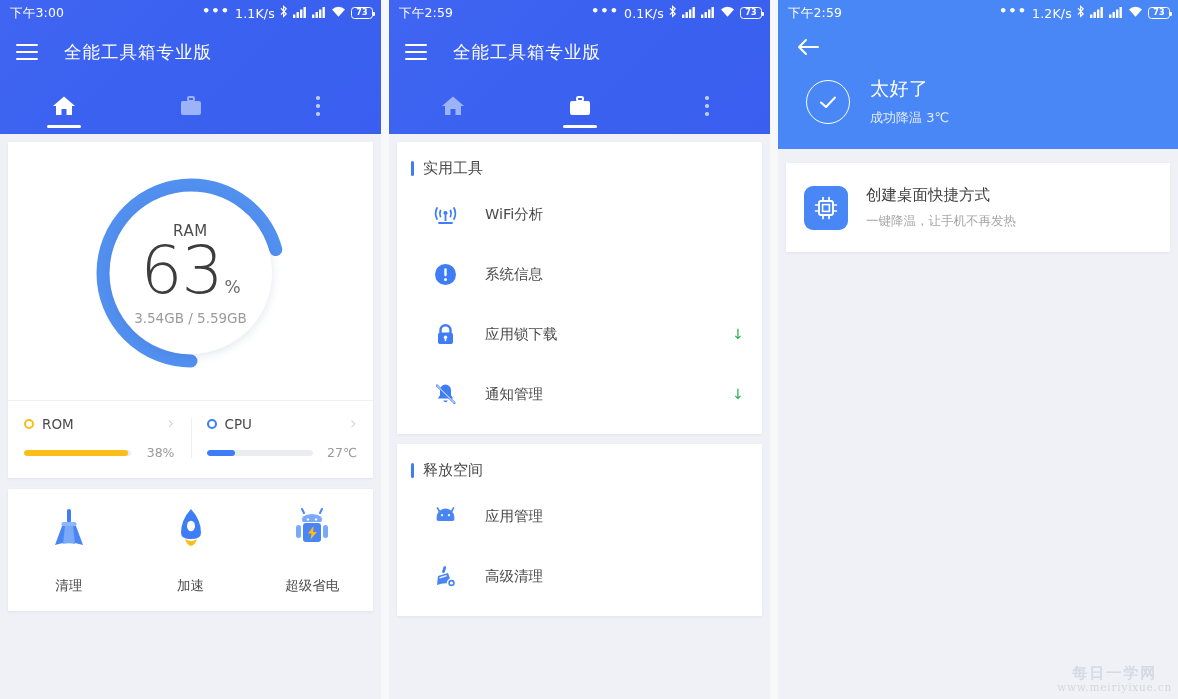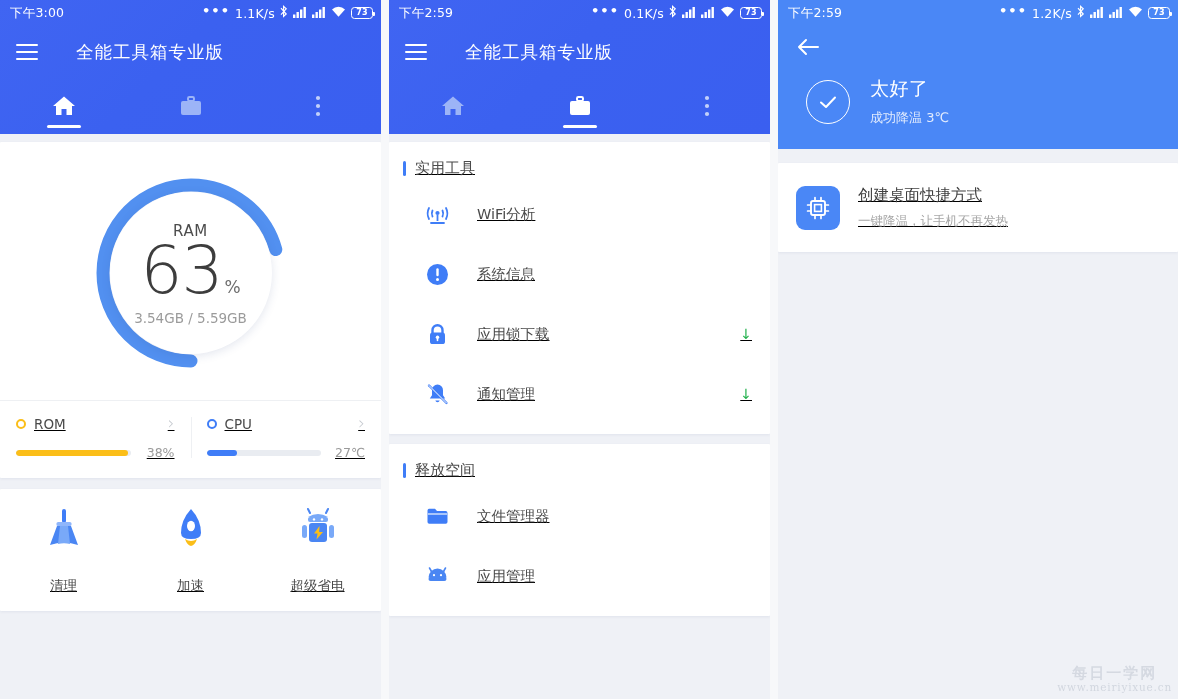--- a/index.html
+++ b/index.html
@@ -38,39 +38,38 @@
     width: 2px; height: 4px; background: #fff; border-radius: 0 1px 1px 0;
   }
 
   
   .header-blue {
     background: linear-gradient(135deg, #4065f2 0%, #3b61f0 45%, #3a5ff0 100%);
     color: #fff;
   }
   .header-lightblue { background: #4a87f6; color: #fff; }
 
-  .appbar { height: 52px; display: flex; align-items: center; padding: 0 16px; gap: 12px; }
+  .appbar { height: 52px; display: flex; align-items: center; padding: 0 16px; }
   .hamburger { width: 22px; height: 16px; display:flex; flex-direction:column; justify-content:space-between; cursor: pointer;}
   .hamburger span { display:block; height: 2.2px; background: #fff; border-radius: 2px; }
   .app-title { margin-left: 26px; font-size: 17.5px; letter-spacing: 1px; }
 
   .tabs { height: 56px; display: flex; }
   .tab { flex: 1; display: flex; align-items: center; justify-content: center; position: relative; cursor: pointer;}
   .tab .tab-ind {
     position: absolute; bottom: 6px; left: 50%; transform: translateX(-50%);
     width: 34px; height: 2.6px; background: #fff; border-radius: 2px; display: none;
   }
   .tab.active .tab-ind { display: block; }
   .tab svg { display: block; }
 
   
   .card {
-    background: #fff; border-radius: 1px; margin: 0 0;
+    background: #fff; border-radius: 1px; margin: 0 8px;
     box-shadow: 0 1px 3px rgba(40,60,120,0.07);
-    text-decoration: underline;
   }
 
   
   .gauge-wrap { padding: 34px 0 30px; display: flex; justify-content: center; }
   .gauge { position: relative; width: 194px; height: 194px; }
   .gauge svg { position: absolute; inset: 0; }
   .gauge-inner {
     position: absolute; left: 16px; top: 16px; width: 162px; height: 162px;
     border-radius: 50%; background: #fff;
     box-shadow: 0 2px 10px rgba(40,60,120,0.13);
@@ -451,45 +450,48 @@
         <span class="tool-dl">↓</span>
       </div>
     </div>
 
     <div class="card" style="margin-top:10px;padding-bottom:10px;">
       <div class="sec-head">
         <span class="sec-bar"></span>
         <span class="sec-title">释放空间</span>
       </div>
 
-      <div class="tool-row">
-        <span class="tool-ico">
-          <svg width="25" height="25" viewBox="0 0 25 25">
-            <path d="M2.5 6.5 a1.8 1.8 0 0 1 1.8-1.8 H10 l2 2.4 h8.7 a1.8 1.8 0 0 1 1.8 1.8 V18 a1.8 1.8 0 0 1-1.8 1.8 H4.3 A1.8 1.8 0 0 1 2.5 18 Z" fill="#3f7df7"></path>
-            <rect x="2.5" y="9" width="20" height="2" fill="#a9c6fb"></rect>
-          </svg>
-        </span>
-        <span class="tool-label">文件管理器</span>
-        <span class="tool-dl"></span>
-      </div>
 
       <div class="tool-row">
         <span class="tool-ico">
           <svg width="25" height="25" viewBox="0 0 25 25">
             <path d="M6.5 7.5 L4.5 4 M18.5 7.5 L20.5 4" stroke="#4a86f3" stroke-width="1.6" stroke-linecap="round"></path>
             <path d="M3.5 13.5 A9 9 0 0 1 21.5 13.5 Z" fill="#4a86f3"></path>
             <rect x="3.5" y="12.8" width="18" height="4.2" rx="2.1" fill="#4a86f3"></rect>
             <circle cx="9" cy="11.2" r="1.1" fill="#fff"></circle>
               <circle cx="16" cy="11.2" r="1.1" fill="#fff"></circle>
           </svg>
         </span>
         <span class="tool-label">应用管理</span>
         <span class="tool-dl"></span>
       </div>
 
+      <div class="tool-row">
+        <span class="tool-ico">
+          <svg width="25" height="25" viewBox="0 0 25 25">
+            <rect x="10" y="2" width="2.6" height="7" rx="1.3" fill="#3f7df7" transform="rotate(18 11 5)"></rect>
+            <path d="M5 12 L15 9 L19 20 Q11 18 4 21 Z" fill="#4a86f3"></path>
+            <path d="M6.5 13.8 L13.6 11.6" stroke="#fff" stroke-width="1.3"></path>
+            <circle cx="18.5" cy="19" r="4" fill="#4a86f3" stroke="#fff" stroke-width="1.5"></circle>
+            <circle cx="18.5" cy="19" r="1.6" fill="#fff"></circle>
+          </svg>
+        </span>
+        <span class="tool-label">高级清理</span>
+        <span class="tool-dl"></span>
+      </div>
     </div>
   </div>
 
   <div class="gap"></div>
 
   <div class="panel" id="panel-3">
     <div class="header-lightblue">
       <div class="statusbar">
         <span class="sb-time">下午2:59</span>
         <span class="sb-right">

